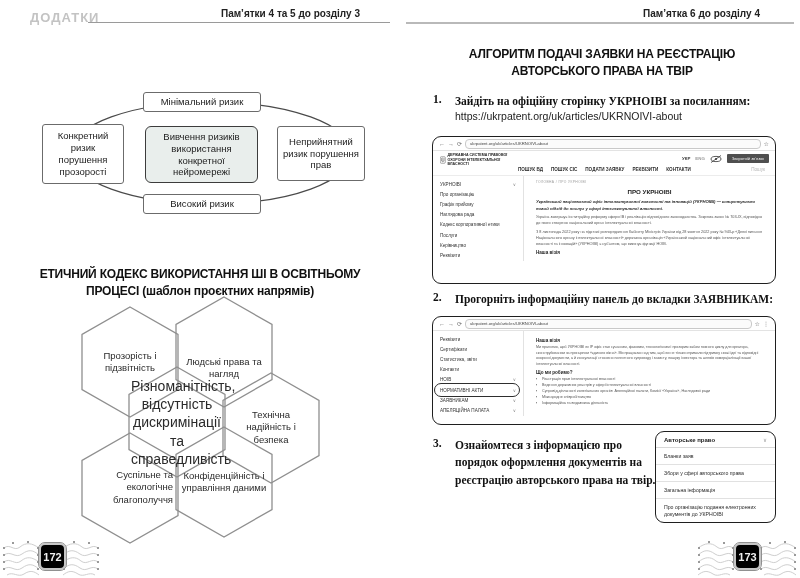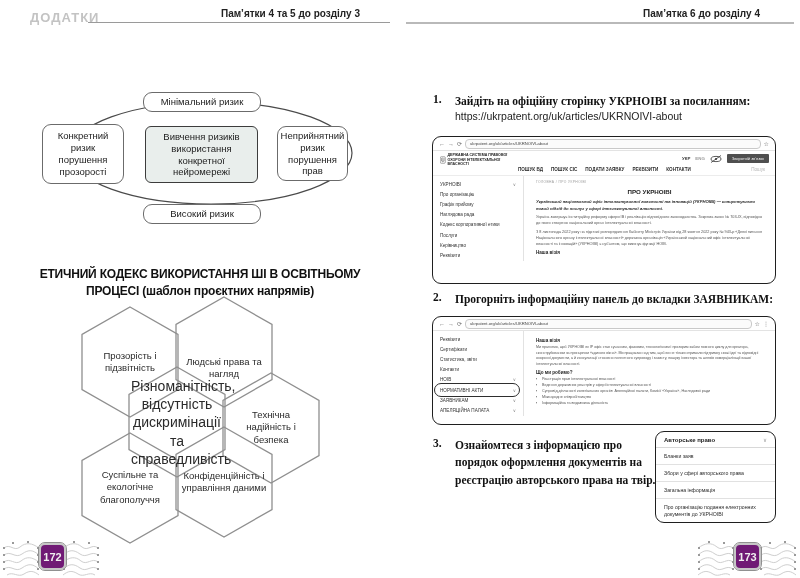--- a/index.html
+++ b/index.html
@@ -8,21 +8,21 @@
   .abs{position:absolute;}
 
   
   .section-label{font-size:13px;font-weight:bold;color:#c3c3c3;letter-spacing:1px;text-align:center;}
   .header-note{font-size:10px;font-weight:bold;color:#222;text-align:right;}
   .header-rule{height:0;border-top:2px solid #b9b9b9;}
   .header-rule.dark{border-top:1.5px solid #9a9a9a;}
   .page-title{font-size:12px;font-weight:bold;text-align:center;line-height:1.45;letter-spacing:-0.2px;color:#111;}
 
   
-  .rbox{position:absolute;background:#fff;border:1.2px solid #6b6b6b;border-radius:9px;
+  .rbox{position:absolute;background:#fff;border:1.2px solid #6b6b6b;border-radius:3px;
         display:flex;align-items:center;justify-content:center;text-align:center;
         font-size:9.5px;line-height:1.25;color:#1c1c1c;padding:2px 3px;box-sizing:border-box;}
   .rbox.center{background:#e9eeec;border:1.5px solid #3c3c3c;border-radius:6px;}
 
   
   .hex-label{position:absolute;transform:translate(-50%,-50%);text-align:center;
              font-size:9.5px;line-height:1.3;color:#2a2a2a;}
 
   
   .step-num{font-family:"Liberation Serif",serif;font-weight:bold;font-size:11.5px;color:#111;}
@@ -64,21 +64,21 @@
 
   
   .panel{position:absolute;background:#fff;border:1.6px solid #1f1f1f;border-radius:9px;box-sizing:border-box;overflow:hidden;}
   .panel-h{display:flex;justify-content:space-between;align-items:center;padding:5px 8px 4px;border-bottom:1px solid #d8d8d8;}
   .panel-h .t{font-size:6px;font-weight:bold;color:#1d1d1d;}
   .panel-h .chev{font-size:5.5px;color:#9a9a9a;}
   .panel-item{font-size:5.2px;line-height:1.35;color:#2c2c2c;padding:4.5px 8px;border-bottom:1px solid #e1e1e1;}
   .panel-item:last-child{border-bottom:none;}
 
   
-  .badge{position:absolute;width:23px;height:23px;border-radius:6px;background:#701a75;
+  .badge{position:absolute;width:23px;height:23px;border-radius:6px;background:#000000;
          border:2.5px solid #c6c6c6;outline:1px solid #909090;box-sizing:content-box;
          display:flex;align-items:center;justify-content:center;
          color:#efefef;font-size:11px;font-weight:bold;}
   svg.circ{position:absolute;}
 </style>
 </head>
 <body>
 
 <div id="app">
 
@@ -116,57 +116,58 @@
   </svg>
   <div class="rbox" style="left:143px;top:92px;width:118px;height:20px;">
       <span>Мінімальний ризик</span>
     </div>
   <div class="rbox" style="left:42px;top:124px;width:82px;height:60px;">
       <span>Конкретний ризик порушення прозорості</span>
     </div>
   <div class="rbox center" style="left:145px;top:126px;width:113px;height:57px;">
       <span>Вивчення ризиків використання конкретної нейромережі</span>
     </div>
-  <div class="rbox" style="left:277px;top:126px;width:71px;height:55px;">
+  <div class="rbox" style="left:277px;top:126px;width:88px;height:55px;">
       <span>Неприйнятний ризик порушення прав</span>
     </div>
-  <div class="rbox" style="left:143px;top:204px;width:118px;height:20px;">
+  <div class="rbox" style="left:143px;top:194px;width:118px;height:20px;">
       <span>Високий ризик</span>
     </div>
 
   <div class="abs page-title" style="left:26px;top:266px;width:348px;">ЕТИЧНИЙ КОДЕКС ВИКОРИСТАННЯ ШІ В ОСВІТНЬОМУ ПРОЦЕСІ (шаблон проєктних напрямів)</div>
 
   <svg class="abs" style="left:0;top:0;" width="400" height="578" viewBox="0 0 400 578">
     <g fill="none" stroke="#8f8f8f" stroke-width="1.3">
       <polygon points="130,307 178,334.5 178,389.5 130,417 82,389.5 82,334.5"></polygon>
       <polygon points="224,297 272,324.5 272,379.5 224,407 176,379.5 176,324.5"></polygon>
       <polygon points="177,367 225,394.5 225,449.5 177,477 129,449.5 129,394.5"></polygon>
       <polygon points="271,373 319,400.5 319,455.5 271,483 223,455.5 223,400.5"></polygon>
       <polygon points="130,433 178,460.5 178,515.5 130,543 82,515.5 82,460.5"></polygon>
       <polygon points="224,427 272,454.5 272,509.5 224,537 176,509.5 176,454.5"></polygon>
     </g>
   </svg>
   <div class="hex-label" style="left:130px;top:362px;width:86px;">Прозорість і підзвітність</div>
   <div class="hex-label" style="left:224px;top:368px;width:80px;">Людські права та нагляд</div>
   <div class="hex-label" style="left:177px;top:422px;width:92px;font-size:14px;">Різноманітність, відсутність дискримінації та справедливість</div>
   <div class="hex-label" style="left:271px;top:428px;width:76px;">Технічна надійність і безпека</div>
-  <div class="hex-label" style="left:130px;top:488px;width:86px;">Суспільне та екологічне благополуччя</div>
+  <div class="hex-label" style="left:130px;top:488px;width:86px;text-align:right;">Суспільне та екологічне благополуччя</div>
   <div class="hex-label" style="left:224px;top:482px;width:90px;">Конфіденційність і управління даними</div>
 
   <svg class="circ" style="left:3px;top:540px;" width="36" height="38">
       <use href="#circuit"></use>
     </svg>
   <svg class="circ" style="left:63px;top:540px;transform:scaleX(-1);" width="36" height="38">
       <use href="#circuit"></use>
     </svg>
   <div class="badge" style="left:39px;top:543px;">172</div>
 
   <div class="abs header-note" style="left:540px;top:8px;width:220px;">Пам’ятка 6 до розділу 4</div>
   <div class="abs header-rule" style="left:406px;top:22px;width:388px;"></div>
 
+  <div class="abs page-title" style="left:437px;top:46px;width:330px;">АЛГОРИТМ ПОДАЧІ ЗАЯВКИ НА РЕЄСТРАЦІЮ АВТОРСЬКОГО ПРАВА НА ТВІР</div>
 
   <div class="abs step-num" style="left:433px;top:93px;">1.</div>
   <div class="abs step-text" style="left:455px;top:93px;width:322px;">Зайдіть на офіційну сторінку УКРНОІВІ за посиланням:</div>
   <div class="abs step-url" style="left:455px;top:110px;">https://ukrpatent.org/uk/articles/UKRNOIVI-about</div>
 
   <div class="shot" style="left:432px;top:136px;width:344px;height:148px;">
     <div class="chrome">
       <span class="cicon">←</span>
       <span class="cicon">→</span>
       <span class="cicon">⟳</span>

